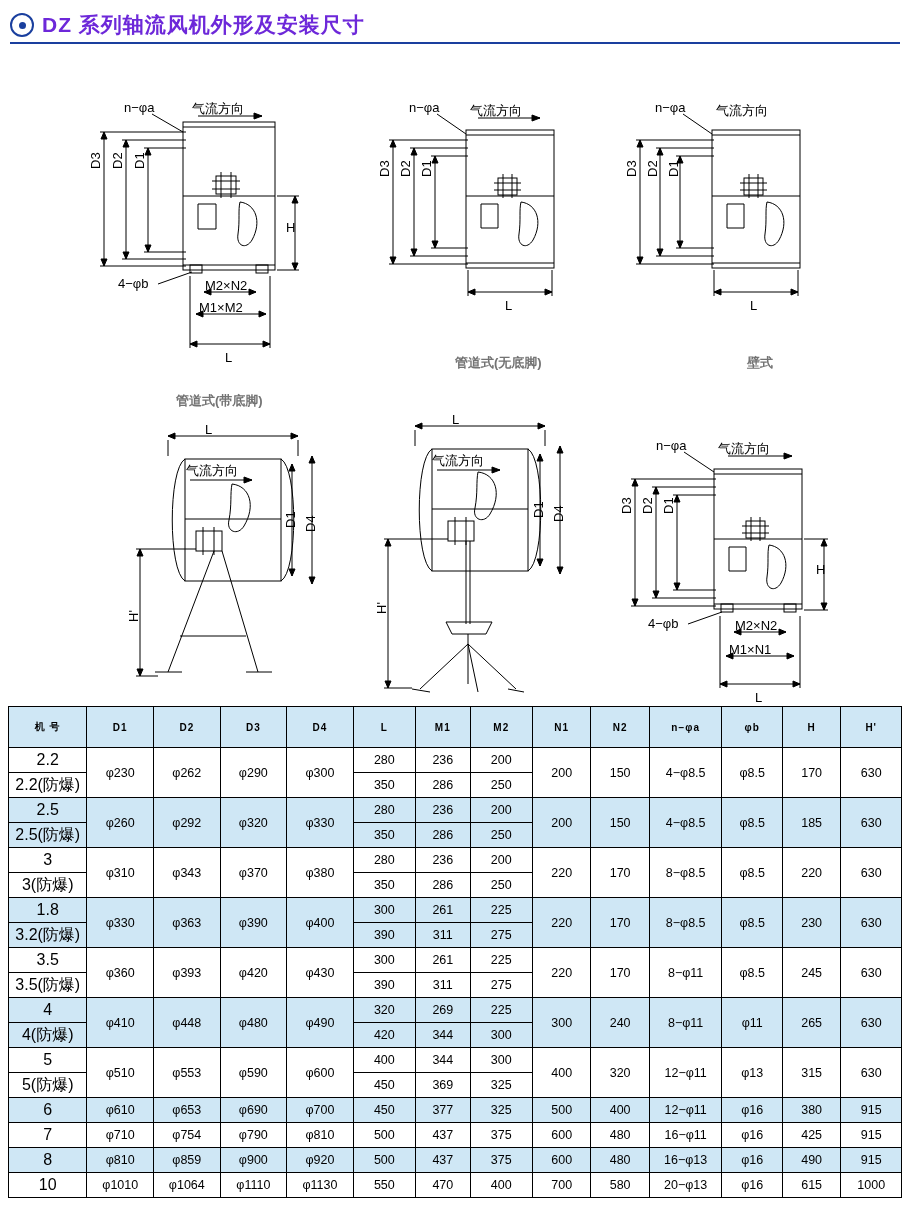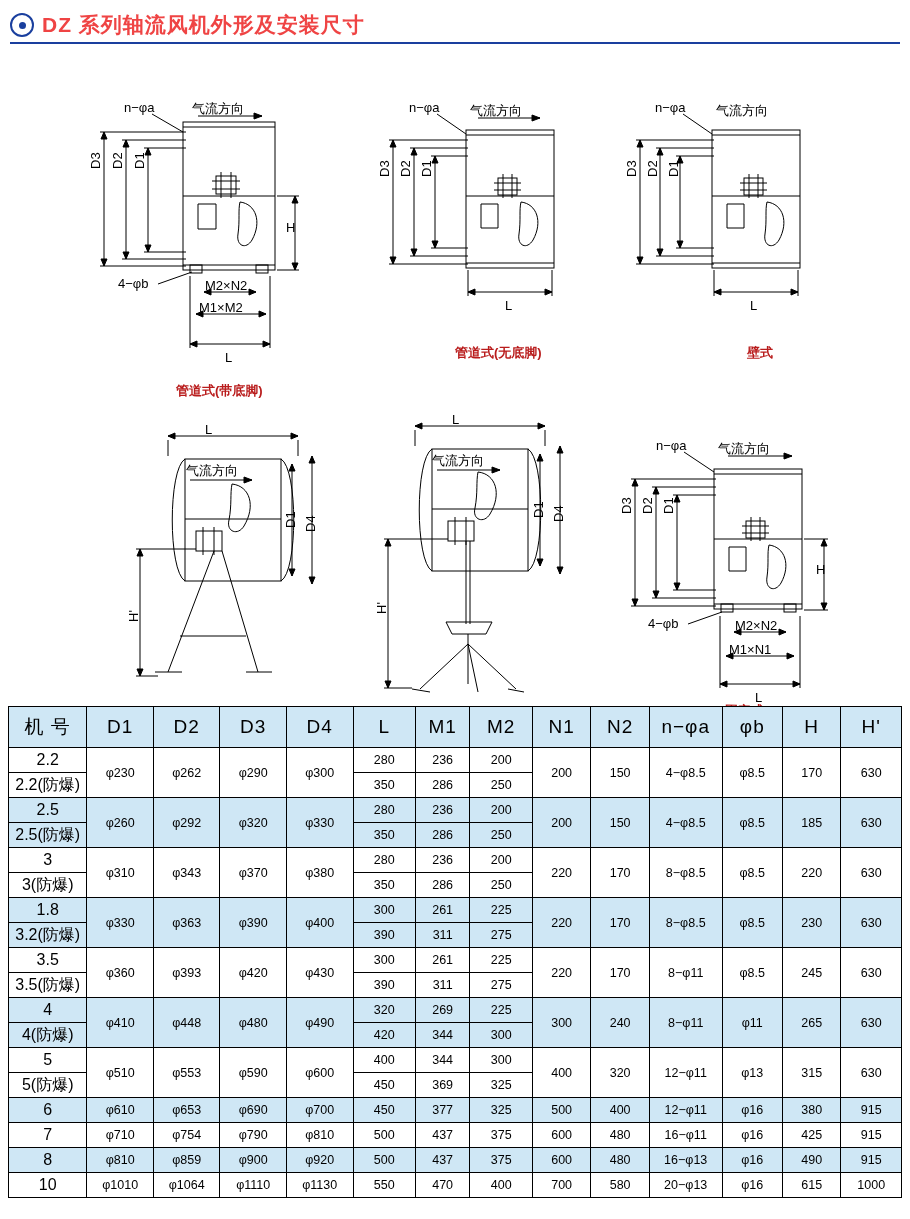--- a/index.html
+++ b/index.html
@@ -19,40 +19,40 @@
     border-bottom:2px solid #1a3f9e;
     display:flex;align-items:center;
   }
   .header .logo{
     width:20px;height:20px;border:2px solid #1a3f9e;border-radius:50%;
     display:flex;align-items:center;justify-content:center;margin-right:8px;
     flex:0 0 auto;
   }
   .header .logo i{display:block;width:7px;height:7px;border-radius:50%;background:#1a3f9e;}
   .header .title{
-    font-size:21px;font-weight:bold;color:#ef4444;letter-spacing:1px;
+    font-size:21px;font-weight:bold;color:#6d28d9;letter-spacing:1px;
     white-space:nowrap;
   }
   
   .drawings{position:relative;width:910px;height:660px;}
   .drawings svg{position:absolute;left:0;top:0;}
   .cap{
-    position:absolute;font-size:13px;font-weight:bold;color:#b91c1c;white-space:nowrap;
+    position:absolute;font-size:13px;font-weight:bold;color:#737373;white-space:nowrap;margin-top:10px;
   }
   .note{
     position:absolute;font-size:13px;color:#000;white-space:nowrap;
   }
   
   .tablewrap{position:absolute;left:8px;top:706px;width:894px;}
   table{border-collapse:collapse;width:894px;font-size:12.5px;}
   table td,table th{
     border:1px solid #000;text-align:center;vertical-align:middle;
     padding:0;height:24px;font-weight:normal;
   }
-  thead td{background:#cfe7f5;font-weight:normal;height:40px;font-size:19px;letter-spacing:1px;}
+  thead td{background:#cfe7f5;font-weight:bold;height:40px;font-size:10px;letter-spacing:1px;}
   tbody tr.alt td{background:#cfe7f5;}
   td.model{font-size:16px;}
 </style>
 </head>
 <body>
 
 <div class="header">
   <span class="logo">
       <i></i>
     </span>

